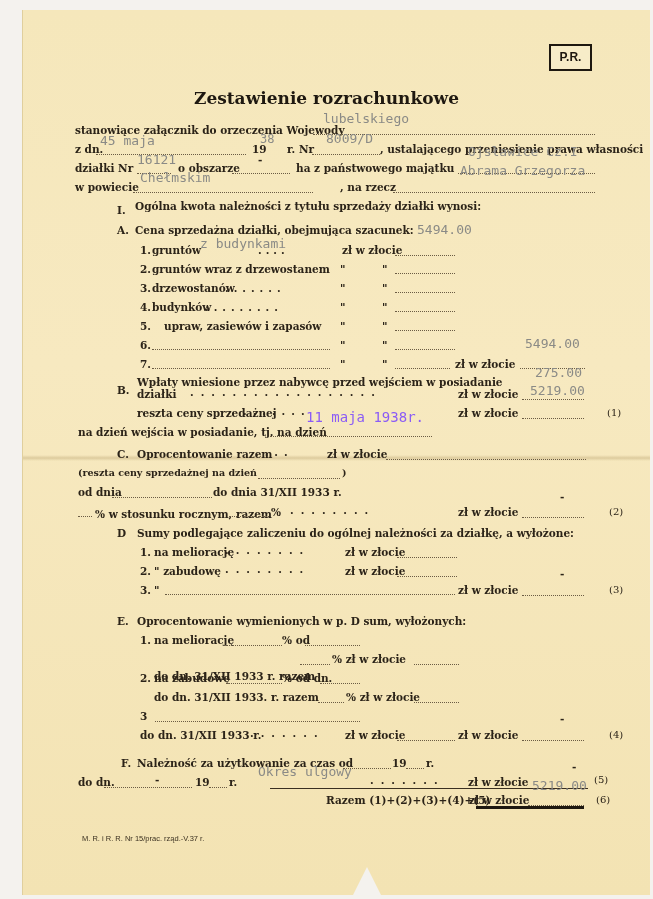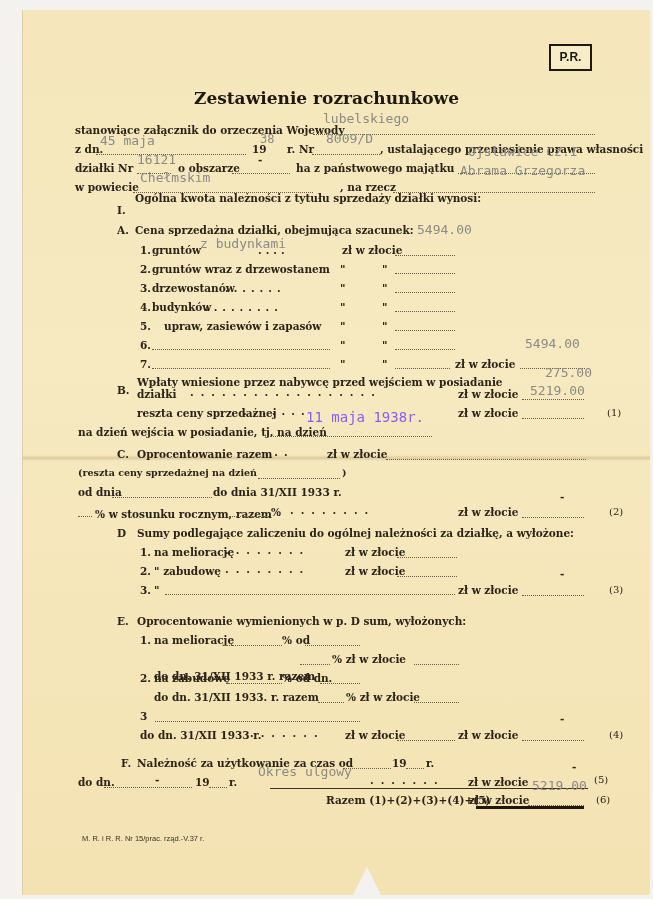--- a/index.html
+++ b/index.html
@@ -78,21 +78,21 @@
 <span class="abs typed" style="left:468px;top:144px;">Ojsławice Cz.I</span>
 
 <span class="abs t" style="left:75px;top:181px;">w powiecie</span>
 <span class="abs dots" style="left:133px;top:180px;width:180px;height:13px;"></span>
 <span class="abs typed" style="left:140px;top:170px;">Chełmskim</span>
 <span class="abs t" style="left:340px;top:181px;">, na rzecz</span>
 <span class="abs dots" style="left:393px;top:180px;width:202px;height:13px;"></span>
 <span class="abs typed" style="left:460px;top:163px;">Abrama Grzegorza</span>
 
 <span class="abs t" style="left:117px;top:204px;">I.</span>
-<span class="abs t" style="left:135px;top:192px;">Ogólna kwota należności z tytułu sprzedaży działki wynosi:</span>
+<span class="abs t" style="left:135px;top:200px;">Ogólna kwota należności z tytułu sprzedaży działki wynosi:</span>
 
 <span class="abs t" style="left:117px;top:224px;">A.</span>
 <span class="abs t" style="left:135px;top:224px;">Cena sprzedażna działki, obejmująca szacunek:</span>
 
 <span class="abs t" style="left:140px;top:244px;">1.</span>
 <span class="abs t" style="left:152px;top:244px;">gruntów</span>
 <span class="abs typed" style="left:200px;top:236px;">z budynkami</span>
 <span class="abs t" style="left:258px;top:244px;letter-spacing:4px;">....</span>
 <span class="abs t" style="left:342px;top:244px;">zł  w złocie</span>
 <span class="abs dots" style="left:395px;top:243px;width:60px;height:13px;"></span>
@@ -138,21 +138,21 @@
 <span class="abs t" style="left:455px;top:358px;">zł  w złocie</span>
 <span class="abs dots" style="left:520px;top:356px;width:65px;height:13px;"></span>
 <span class="abs typed" style="left:525px;top:336px;">5494.00</span>
 
 <span class="abs t" style="left:117px;top:384px;">B.</span>
 <span class="abs t" style="left:137px;top:376px;">Wpłaty wniesione przez nabywcę przed wejściem w posiadanie</span>
 <span class="abs t" style="left:137px;top:388px;">działki</span>
 <span class="abs t" style="left:190px;top:386px;letter-spacing:7px;">..................</span>
 <span class="abs t" style="left:458px;top:388px;">zł  w złocie</span>
 <span class="abs dots" style="left:522px;top:387px;width:62px;height:13px;"></span>
-<span class="abs typed" style="left:535px;top:365px;margin-left:10px;">275.00</span>
+<span class="abs typed" style="left:535px;top:365px;">275.00</span>
 
 <span class="abs t" style="left:137px;top:407px;">reszta ceny sprzedażnej</span>
 <span class="abs t" style="left:243px;top:405px;letter-spacing:6px;">.......</span>
 <span class="abs t" style="left:458px;top:407px;">zł  w złocie</span>
 <span class="abs dots" style="left:522px;top:406px;width:62px;height:13px;"></span>
 <span class="abs typed" style="left:530px;top:383px;">5219.00</span>
 <span class="abs marker" style="left:607px;top:407px;">(1)</span>
 
 <span class="abs t" style="left:78px;top:426px;">na dzień wejścia w posiadanie, tj. na dzień</span>
 <span class="abs dots" style="left:270px;top:424px;width:162px;height:13px;"></span>

